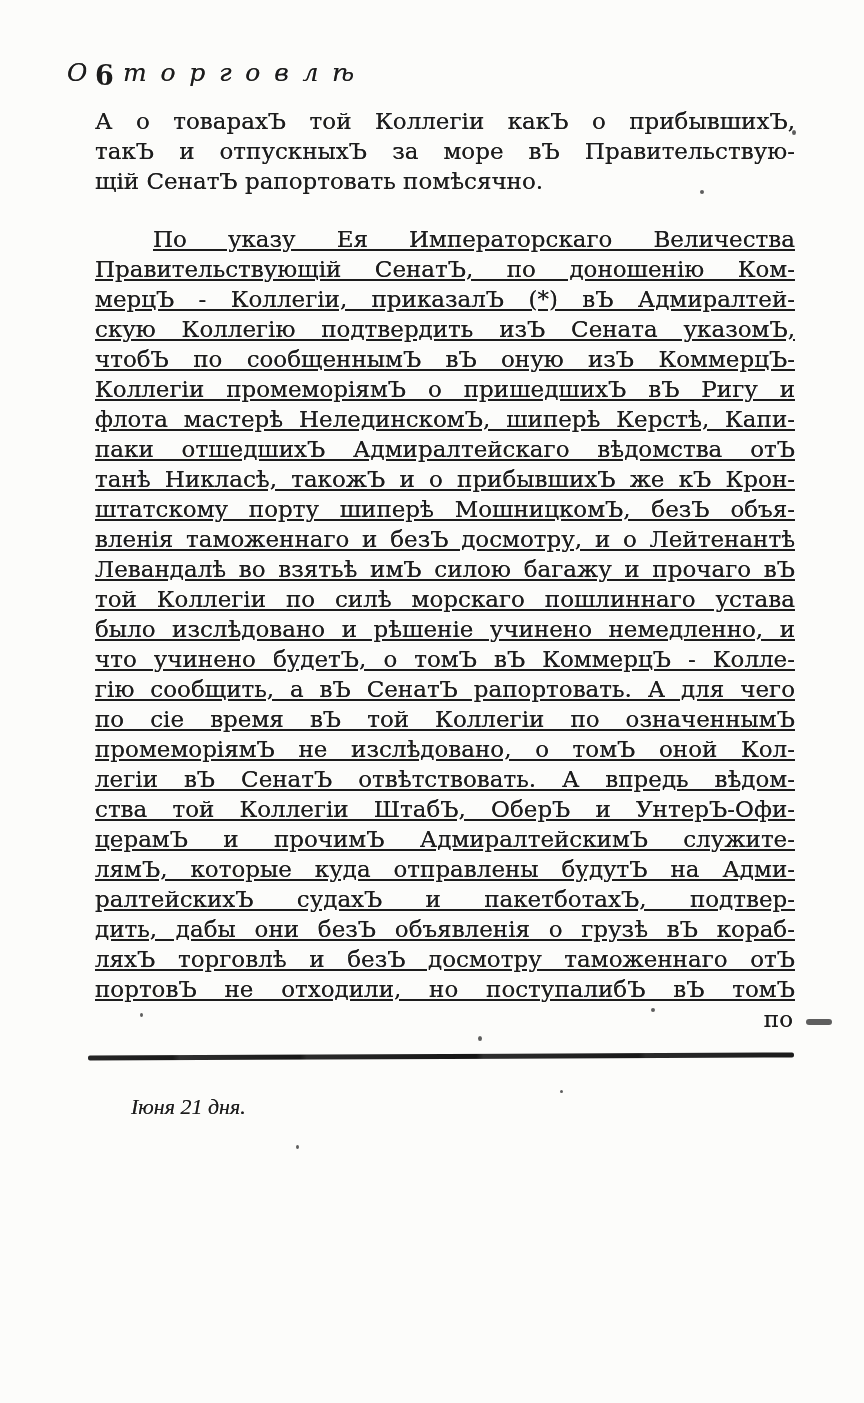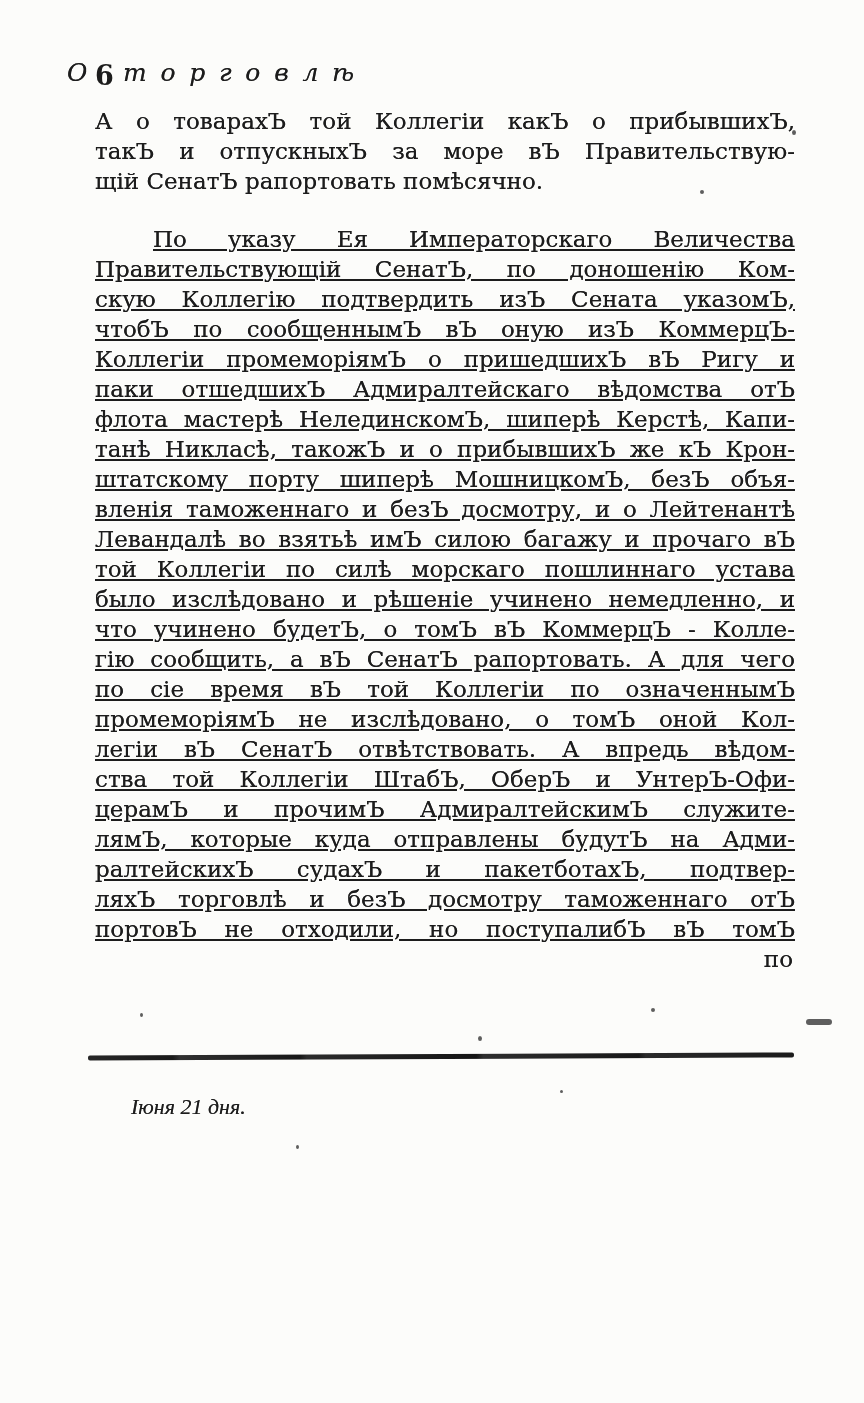--- a/index.html
+++ b/index.html
@@ -114,40 +114,42 @@
 
     <section class="para">
       <div class="line">А о товарахЪ той Коллегіи какЪ о прибывшихЪ,</div>
       <div class="line">такЪ и отпускныхЪ за море вЪ Правительствую-</div>
       <div class="line no-just">щій СенатЪ рапортовать помѣсячно.</div>
     </section>
 
     <section class="para">
       <div class="line indent">По указу Ея Императорскаго Величества</div>
       <div class="line">Правительствующій СенатЪ, по доношенію Ком-</div>
+      <div class="line">мерцЪ - Коллегіи, приказалЪ (*) вЪ Адмиралтей-</div>
       <div class="line">скую Коллегію подтвердить изЪ Сената указомЪ,</div>
       <div class="line">чтобЪ по сообщеннымЪ вЪ оную изЪ КоммерцЪ-</div>
       <div class="line">Коллегіи промеморіямЪ о пришедшихЪ вЪ Ригу и</div>
+      <div class="line">флота мастерѣ НелединскомЪ, шиперѣ Керстѣ, Капи-</div>
       <div class="line">паки отшедшихЪ Адмиралтейскаго вѣдомства отЪ</div>
-      <div class="line">флота мастерѣ НелединскомЪ, шиперѣ Керстѣ, Капи-</div>
       <div class="line">танѣ Никласѣ, такожЪ и о прибывшихЪ же кЪ Крон-</div>
       <div class="line">штатскому порту шиперѣ МошницкомЪ, безЪ объя-</div>
       <div class="line">вленія таможеннаго и безЪ досмотру, и о Лейтенантѣ</div>
       <div class="line">Левандалѣ во взятьѣ имЪ силою багажу и прочаго вЪ</div>
       <div class="line">той Коллегіи по силѣ морскаго пошлиннаго устава</div>
       <div class="line">было изслѣдовано и рѣшеніе учинено немедленно, и</div>
       <div class="line">что учинено будетЪ, о томЪ вЪ КоммерцЪ - Колле-</div>
       <div class="line">гію сообщить, а вЪ СенатЪ рапортовать. А для чего</div>
       <div class="line">по сіе время вЪ той Коллегіи по означеннымЪ</div>
       <div class="line">промеморіямЪ не изслѣдовано, о томЪ оной Кол-</div>
       <div class="line">легіи вЪ СенатЪ отвѣтствовать. А впредь вѣдом-</div>
       <div class="line">ства той Коллегіи ШтабЪ, ОберЪ и УнтерЪ-Офи-</div>
       <div class="line">церамЪ и прочимЪ АдмиралтейскимЪ служите-</div>
       <div class="line">лямЪ, которые куда отправлены будутЪ на Адми-</div>
       <div class="line">ралтейскихЪ судахЪ и пакетботахЪ, подтвер-</div>
+      <div class="line">дить, дабы они безЪ объявленія о грузѣ вЪ кораб-</div>
       <div class="line">ляхЪ торговлѣ и безЪ досмотру таможеннаго отЪ</div>
       <div class="line">портовЪ не отходили, но поступалибЪ вЪ томЪ</div>
     </section>
 
     <div class="catchword-line">по</div>
   </main>
 
   <hr class="footnote-rule">
 
   <footer class="footnote">

